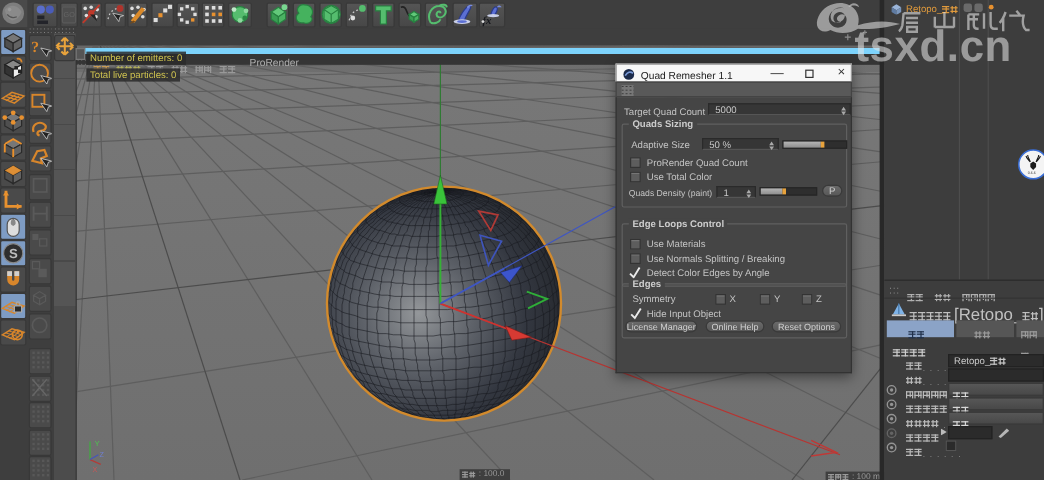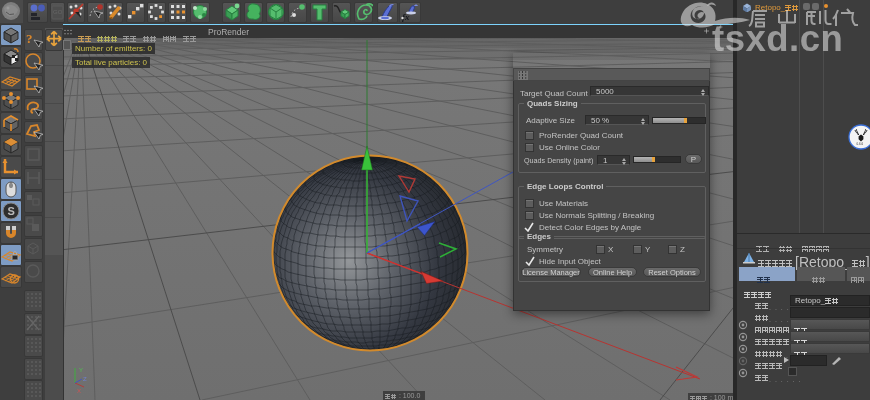--- a/index.html
+++ b/index.html
@@ -261,21 +261,21 @@
     </div>
 
 <svg class="abs" style="left:0;top:0" width="23" height="23">
       <rect width="23" height="23" fill="#4a4a4a"></rect>
       <circle cx="11" cy="11" r="9" fill="#7e7e7e"></circle>
       <path d="M4 8 Q8 4 12 5 Q16 6 18 10 Q16 16 10 17 Q5 15 4 8" fill="#8a8a8a"></path>
       <path d="M6 12 q3 4 8 2" stroke="#555" fill="none"></path>
       <circle cx="8" cy="8" r="1.5" fill="#9a9a9a"></circle>
     </svg>
 
-<div class="abs" style="left:60px;top:24px;width:677px;height:14px;background:#353535;border-top:1px solid #7dd3fc">
+<div class="abs" style="left:60px;top:40px;width:677px;height:14px;background:#353535;border-top:5px solid #7dd3fc">
  <div class="abs" style="left:4px;top:4px;width:8px;height:7px;background:
   radial-gradient(circle 1px at 1px 1px,#888 60%,transparent 61%) 0 0/3px 3.5px"></div>
  <div class="abs" style="left:18px;top:4px;color:#c89b53"><i class="z" style="width:6px;height:6px;margin-right:1px"></i><i class="z" style="width:6px;height:6px;margin-right:1px"></i></div>
  <div class="abs" style="left:37px;top:4px;color:#b5b25c"><i class="z2" style="width:6px;height:6px;margin-right:1px"></i><i class="z2" style="width:6px;height:6px;margin-right:1px"></i><i class="z2" style="width:6px;height:6px;margin-right:1px"></i></div>
  <div class="abs" style="left:63px;top:4px;color:#999"><i class="z" style="width:6px;height:6px;margin-right:1px"></i><i class="z" style="width:6px;height:6px;margin-right:1px"></i></div>
  <div class="abs" style="left:83px;top:4px;color:#999"><i class="z2" style="width:6px;height:6px;margin-right:1px"></i><i class="z2" style="width:6px;height:6px;margin-right:1px"></i></div>
  <div class="abs" style="left:103px;top:4px;color:#999"><i class="z3" style="width:6px;height:6px;margin-right:1px"></i><i class="z3" style="width:6px;height:6px;margin-right:1px"></i></div>
  <div class="abs" style="left:123px;top:4px;color:#999"><i class="z" style="width:6px;height:6px;margin-right:1px"></i><i class="z" style="width:6px;height:6px;margin-right:1px"></i></div>
  <div class="abs" style="left:148px;top:2px;color:#b0b0b0;font-size:8.5px">ProRender</div>
 </div>
@@ -530,20 +530,30 @@
 
 <div class="abs" style="left:63px;top:40px;width:8px;height:10px;background:#555;border:1px solid #777"></div>
 <div class="abs" style="left:72px;top:43px;background:rgba(42,42,42,0.85);color:#cfc34f;font-size:8px;padding:1px 3px">Number of emitters: 0</div>
 <div class="abs" style="left:72px;top:57px;background:rgba(42,42,42,0.85);color:#cfc34f;font-size:8px;padding:1px 3px">Total live particles: 0</div>
 
 <div class="abs" style="left:383px;top:391px;width:42px;height:9px;background:#3f3f3f;color:#9a9a9a;font-size:7px;padding:1px 2px"><i class="z" style="width:5px;height:5px"></i><i class="z2" style="width:5px;height:5px"></i> : 100.0</div>
 <div class="abs" style="left:688px;top:393px;width:49px;height:7px;background:#3f3f3f;color:#9a9a9a;font-size:7px;padding:1px 2px;white-space:nowrap;overflow:hidden"><i class="z" style="width:5px;height:5px"></i><i class="z3" style="width:5px;height:5px"></i><i class="z" style="width:5px;height:5px"></i> : 100 ms</div>
 
 <div class="abs" style="left:513px;top:53px;width:197px;height:258px;box-shadow:0 3px 10px rgba(0,0,0,0.45)">
 
+ <div class="abs" style="left:0;top:0;width:197px;height:15px;background:#f7f7f7;border:1px solid #9a9a9a;border-bottom:none">
+  <svg class="abs" style="left:5px;top:2.5px" width="10" height="10">
+          <circle cx="5" cy="5" r="4.5" fill="#1b2a4a"></circle>
+          <path d="M2 6 Q5 1.5 8.5 4" stroke="#7a9ad8" stroke-width="1.4" fill="none"></path>
+        </svg>
+  <span class="abs" style="left:20px;top:3.5px;font-size:8.5px;color:#1a1a1a">Quad Remesher 1.1</span>
+  <span class="abs" style="left:128px;top:1px;font-size:11px;color:#333">—</span>
+  <span class="abs" style="left:157px;top:4px;width:7px;height:7px;border:1px solid #333"></span>
+  <span class="abs" style="left:184px;top:0px;font-size:11px;color:#333">×</span>
+ </div>
 
  <div class="abs" style="left:0;top:15px;width:197px;height:13px;background:#595959;border:1px solid #444">
   <div class="abs" style="left:4px;top:2px;width:10px;height:9px;background:radial-gradient(circle 1px at 1px 1px,#333 60%,#777 61%) 0 0/3.3px 3px"></div>
  </div>
 
  <div class="abs" style="left:0;top:28px;width:197px;height:230px;background:#454545;border:1px solid #333;border-top:none"></div>
   <span class="dlbl" style="left:7px;top:36px">Target Quad Count</span>
   <div class="inp" style="left:77px;top:33px;width:119px;height:10px;padding:1px 0 0 5px">5000
     <span style="position:absolute;right:3px;top:2px;width:0;height:0;border-left:2.5px solid transparent;border-right:2.5px solid transparent;border-bottom:3px solid #aaa"></span><span style="position:absolute;right:3px;top:6px;width:0;height:0;border-left:2.5px solid transparent;border-right:2.5px solid transparent;border-top:3px solid #aaa"></span></div>
 
@@ -552,21 +562,21 @@
   <span class="dlbl" style="left:13px;top:63px">Adaptive Size</span>
   <div class="inp" style="left:72px;top:62px;width:64px;height:10px;padding:1px 0 0 5px">50 %
     <span style="position:absolute;right:3px;top:2px;width:0;height:0;border-left:2.5px solid transparent;border-right:2.5px solid transparent;border-bottom:3px solid #aaa"></span><span style="position:absolute;right:3px;top:6px;width:0;height:0;border-left:2.5px solid transparent;border-right:2.5px solid transparent;border-top:3px solid #aaa"></span></div>
   <div class="abs" style="left:139px;top:63.5px;width:54px;height:7px;background:#2e2e2e;border:1px solid #262626">
    <div class="abs" style="left:0;top:0;width:31px;height:5px;background:linear-gradient(#b5b5b5,#8e8e8e)"></div>
    <div class="abs" style="left:31px;top:0;width:2.5px;height:5px;background:#e8a33c"></div>
   </div>
   <div class="cb" style="left:12px;top:78px"></div>
       <span class="dlbl" style="left:26px;top:78px">ProRender Quad Count</span>
   <div class="cb" style="left:12px;top:90px"></div>
-      <span class="dlbl" style="left:26px;top:90px">Use Online Color</span>
+      <span class="dlbl" style="left:26px;top:90px">Use Total Color</span>
   <span class="dlbl" style="left:11px;top:102.5px;font-size:7.2px">Quads Density (paint)</span>
   <div class="inp" style="left:84px;top:101.5px;width:33px;height:10px;padding:1px 0 0 5px">1
     <span style="position:absolute;right:3px;top:2px;width:0;height:0;border-left:2.5px solid transparent;border-right:2.5px solid transparent;border-bottom:3px solid #aaa"></span><span style="position:absolute;right:3px;top:6px;width:0;height:0;border-left:2.5px solid transparent;border-right:2.5px solid transparent;border-top:3px solid #aaa"></span></div>
   <div class="abs" style="left:120px;top:103px;width:48px;height:7px;background:#2e2e2e;border:1px solid #262626">
    <div class="abs" style="left:0;top:0;width:18px;height:5px;background:linear-gradient(#b5b5b5,#8e8e8e)"></div>
    <div class="abs" style="left:18px;top:0;width:2.5px;height:5px;background:#e8a33c"></div>
   </div>
   <div class="pill" style="left:172px;top:101px;width:17px;height:10px;line-height:10px">P</div>
 
   <div class="grp" style="left:5px;top:133px;width:188px;height:53px"></div>

